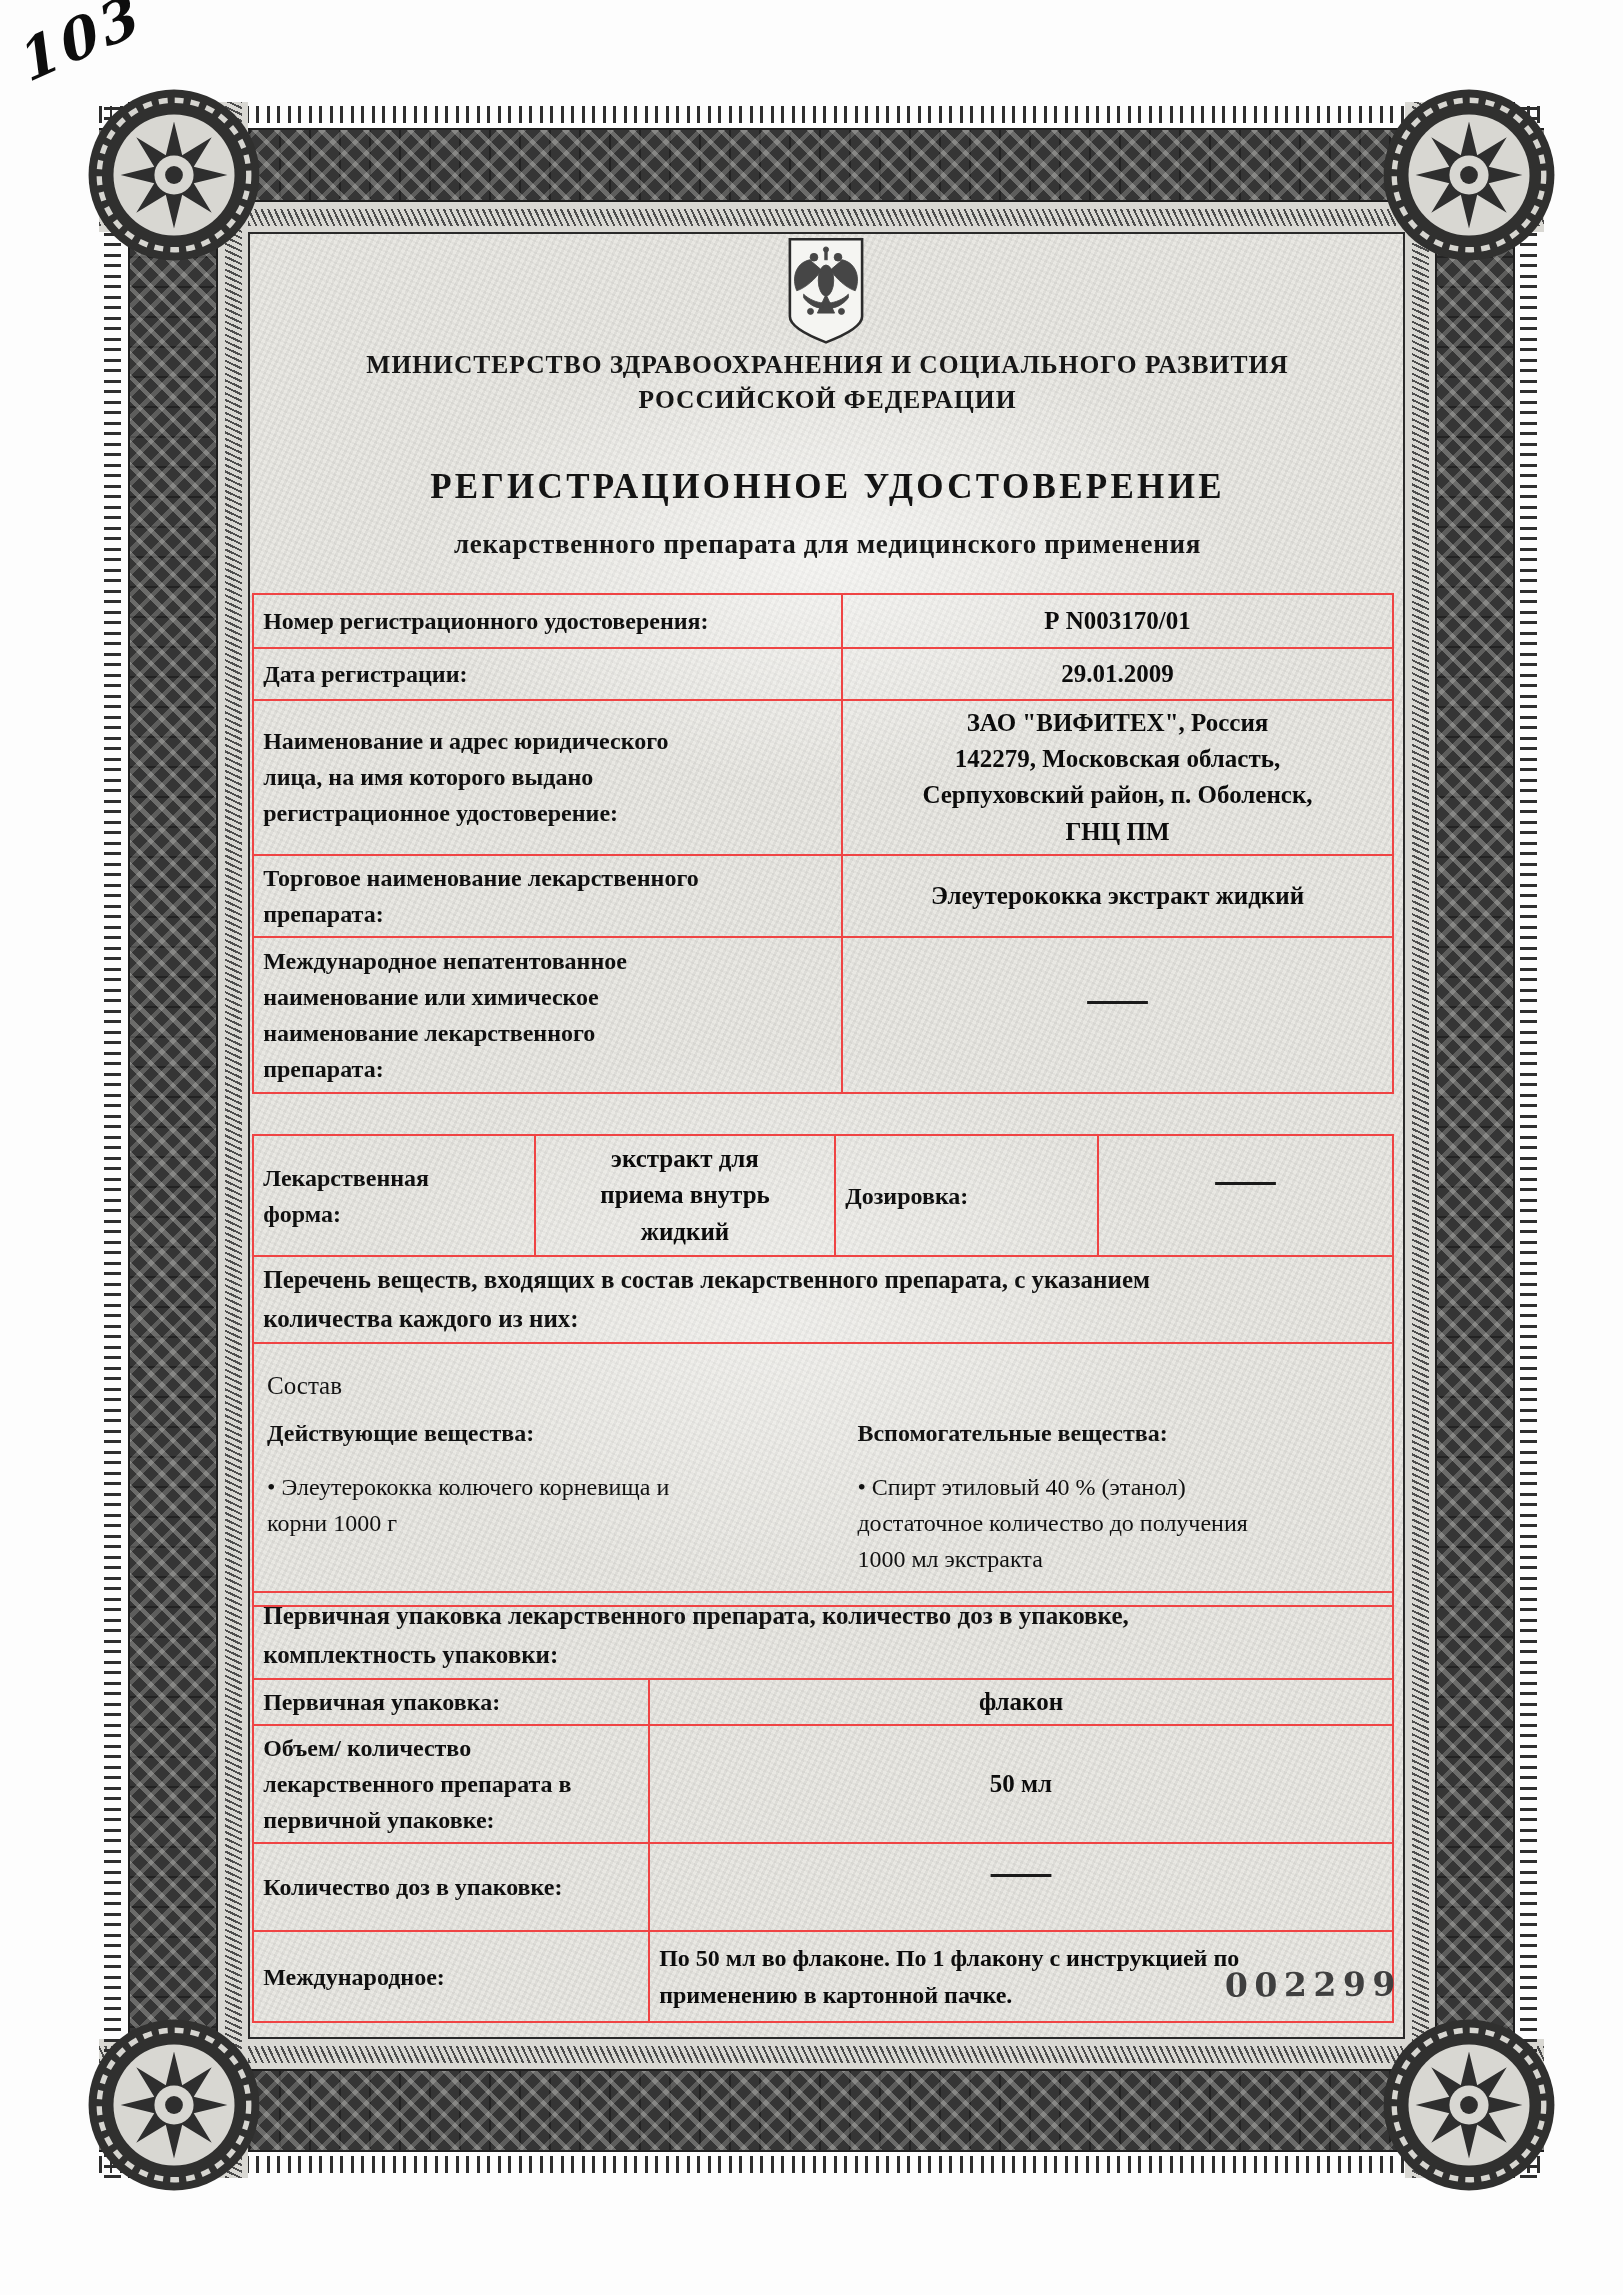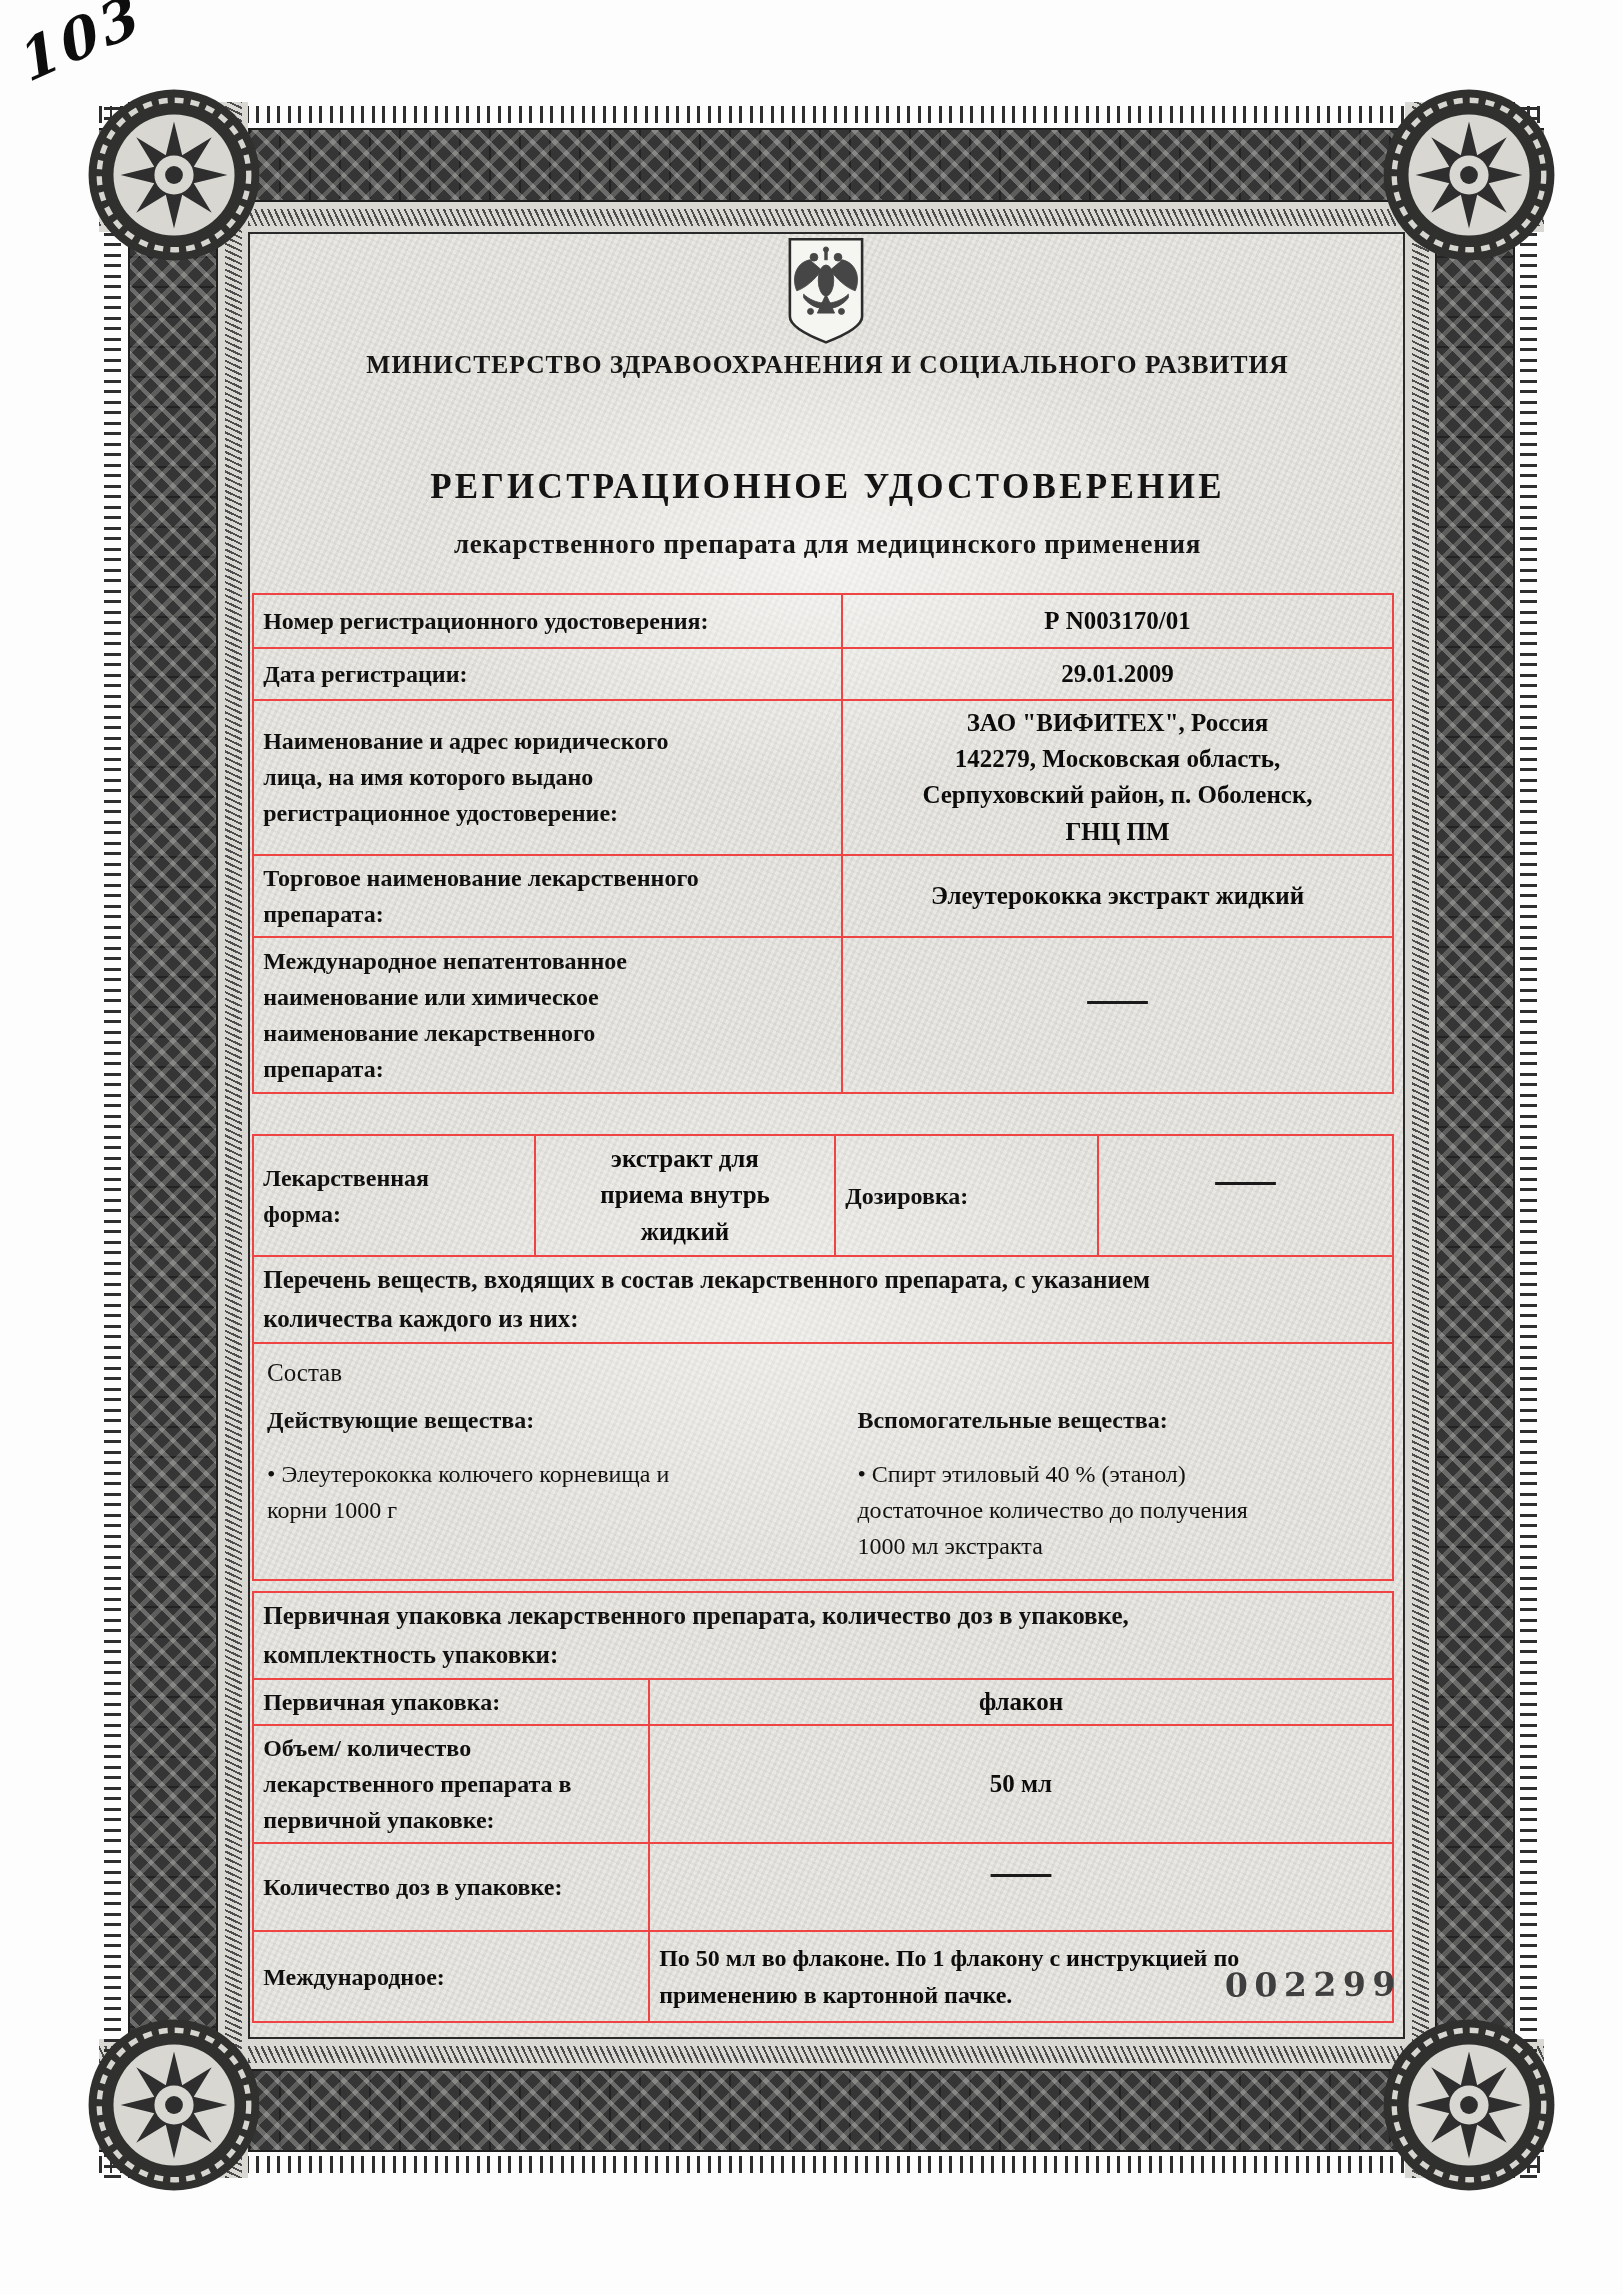--- a/index.html
+++ b/index.html
@@ -72,21 +72,21 @@
   table.t{border:2.6px solid #161616;}
   .t1{top:593px;}
   .t2{top:1134px;}
   .t3{top:1591px;}
 
   td.lbl{font-weight:700;font-size:24px;line-height:1.5;text-align:left;color:#101010;}
   td.val{font-weight:700;font-size:25px;line-height:1.45;text-align:center;color:#0c0c0c;}
   td.intro{font-weight:700;font-size:25px;line-height:1.55;border-radius:28px;}
   .dash{font-size:60px;font-weight:400;line-height:0;display:inline-block;transform:translateY(-6.5px);color:#1a1a1a;}
 
-  .comp-cell{vertical-align:top !important;padding:15px 13px !important;margin-top:6px;}
+  .comp-cell{vertical-align:top !important;padding:28px 13px !important;margin-top:6px;}
   .comp-heading{font-weight:400;font-size:25px;color:#151515;}
   .comp-cols{display:grid;grid-template-columns:576px 1fr;column-gap:14.4px;margin-top:19.6px;}
   .comp-h{font-weight:700;font-size:24px;}
   .comp-item{font-weight:400;font-size:24px;line-height:1.5;margin-top:22px;color:#111;}
 
   td.val-left{font-weight:700;font-size:24px;line-height:1.55;text-align:left;padding-left:15.7px;color:#0c0c0c;}
 
   .serial{position:absolute;left:1225px;top:1965px;font-family:"DejaVu Serif",serif;
     font-weight:700;font-size:33px;letter-spacing:6.5px;color:#3f3f3f;transform:rotate(-.5deg);}
 </style>
@@ -169,20 +169,21 @@
           <path d="M24 70 C30 76 40 80 46 80 L46 86 C38 87 28 80 24 74 Z"></path>
           <path d="M76 70 C70 76 60 80 54 80 L54 86 C62 87 72 80 76 74 Z"></path>
           <circle cx="32" cy="90" r="3.5"></circle>
           <circle cx="68" cy="90" r="3.5"></circle>
         </g>
       </svg>
     </div>
 
     <div class="ministry">
       <div>МИНИСТЕРСТВО ЗДРАВООХРАНЕНИЯ И СОЦИАЛЬНОГО РАЗВИТИЯ</div>
+      <div>РОССИЙСКОЙ ФЕДЕРАЦИИ</div>
     </div>
 
     <div class="doc-title">РЕГИСТРАЦИОННОЕ УДОСТОВЕРЕНИЕ</div>
     <div class="doc-subtitle">лекарственного препарата для медицинского применения</div>
 
     <table class="t t1">
       <colgroup>
           <col style="width:589px">
           <col>
         </colgroup>

